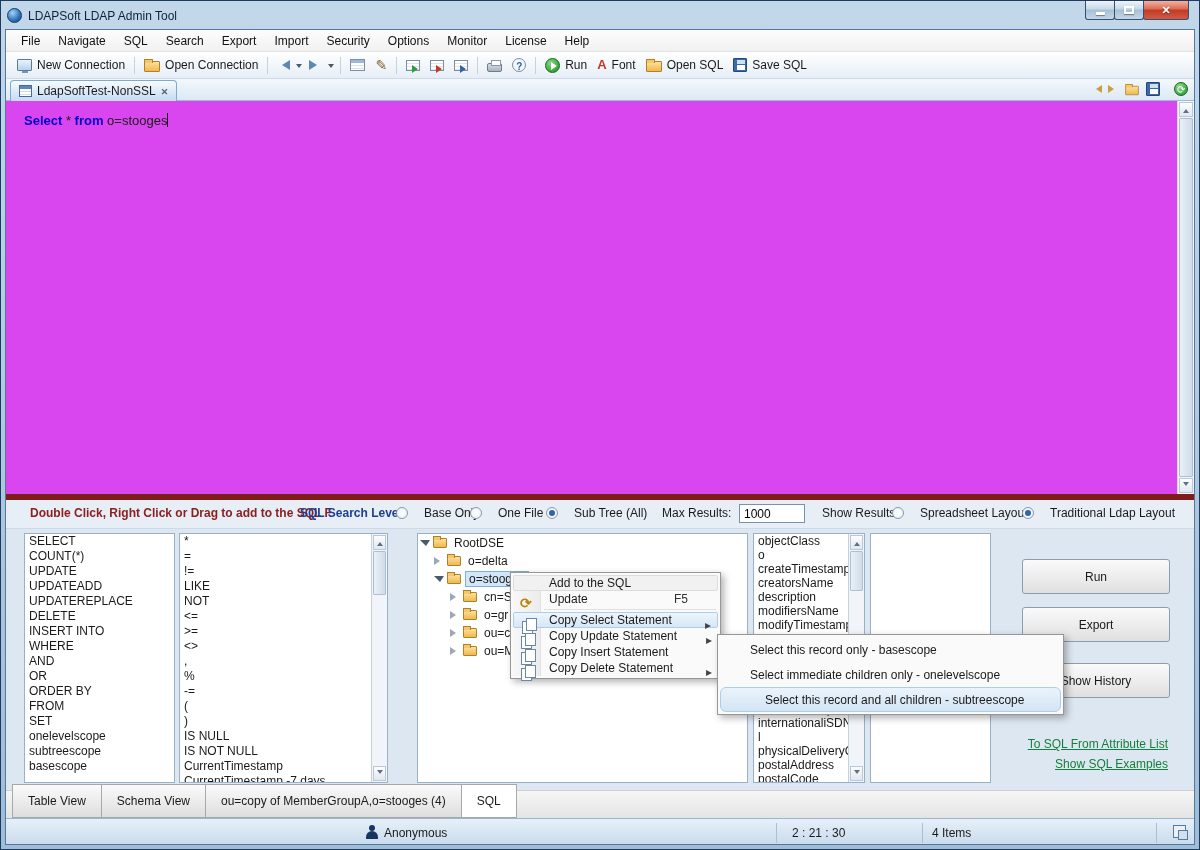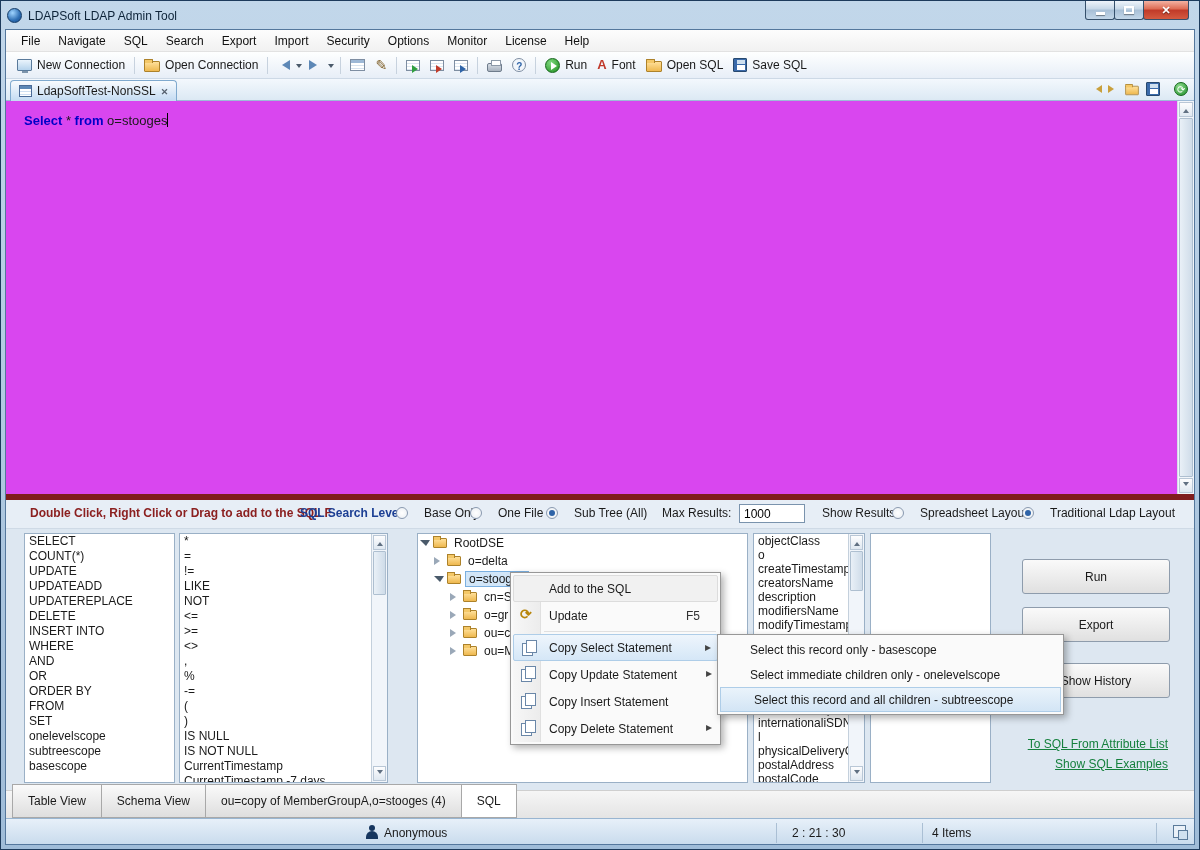--- a/index.html
+++ b/index.html
@@ -114,34 +114,34 @@
 .tlabel{padding:0 3px}
 .trow.sel .tlabel{background:#d2e6f8;border:1px solid #7aafe0}
 
 .pushbtn{position:absolute;left:1016px;width:148px;height:35px;background:linear-gradient(#fafafa,#e0e0e0);border:1px solid #8e9cac;border-radius:3px;display:flex;align-items:center;justify-content:center}
 .b-run{top:30px}.b-export{top:78px}.b-history{top:134px;z-index:5}
 .link{position:absolute;right:26px;color:#15803d;text-decoration:underline;white-space:nowrap}
 .lk1{top:208px}.lk2:{top:228px}.lk2{top:228px}
 
 .cmenu{position:absolute;left:504px;top:542px;width:211px;background:#fafafa;border:1px solid #979797;box-shadow:3px 3px 7px rgba(0,0,0,.3);padding:2px;z-index:20}
 .cmenu::before{content:"";position:absolute;left:2px;top:2px;bottom:2px;width:27px;background:linear-gradient(90deg,#f7f7f7,#ececec);border-right:1px solid #e0e0e0}
-.cm-item{position:relative;height:27px;display:flex;align-items:center;padding-left:36px;padding-right:6px}
+.cm-item{position:relative;height:16px;display:flex;align-items:center;padding-left:36px;padding-right:18px}
 .cm-item .sc{margin-left:auto;color:#333;padding-right:12px}
 .cm-item .sub::before{content:"▸";position:absolute;right:6px;top:5px;color:#444}
 .cm-item.hl{background:linear-gradient(#eef5fc,#d5e7f7);border:1px solid #aecde8;border-radius:2px;padding-left:35px}
 .cm-item.hl2{background:#f1f1f1;border:1px solid #dcdcdc;border-radius:2px;padding-left:35px}
 .cm-sep{height:1px;background:#e0e0e0;margin:2px 2px 2px 31px}
 .mi{position:absolute;left:7px;top:5px;width:16px;height:16px}
 .mi-refresh::before{content:"⟳";font-size:14px;font-weight:bold;color:#b8860b;line-height:15px}
 .mi-copy::before{content:"";position:absolute;left:1px;top:3px;width:9px;height:11px;background:#fff;border:1px solid #6a87a8}
 .mi-copy::after{content:"";position:absolute;left:5px;top:0;width:9px;height:11px;background:#fff;border:1px solid #6a87a8}
 
 .smenu{position:absolute;left:711px;top:604px;width:347px;background:#fafafa;border:1px solid #979797;box-shadow:3px 3px 7px rgba(0,0,0,.3);padding:2px;z-index:21}
 .sm-item{height:25px;display:flex;align-items:center;padding-left:30px;white-space:nowrap}
-.sm-item.hl{background:linear-gradient(#eaf3fb,#d3e5f5);border:1px solid #aecde8;border-radius:0;padding-left:33px}
+.sm-item.hl{background:linear-gradient(#eaf3fb,#d3e5f5);border:1px solid #aecde8;border-radius:6px;padding-left:44px}
 
 .btabs{position:absolute;top:760px;left:0;right:0;height:28px;background:linear-gradient(#f6f6f6,#e4e4e4);border-top:1px solid #cfcfcf;display:flex;align-items:flex-end;padding-left:6px}
 .btab{height:25px;display:flex;align-items:center;padding:16px 15px;background:linear-gradient(#fafafa,#dedede);border:1px solid #a8a8a8;margin-right:-1px;white-space:nowrap}
 .btab.active{background:#fff;height:27px}
 
 .statusbar{position:absolute;top:788px;left:0;right:0;height:28px;background:linear-gradient(#e7f0f9,#c7daec);border-top:1px solid #98b5d1}
 .statusbar>*{position:absolute;top:7px;white-space:nowrap}
 .st-sep{top:4px;width:1px;height:20px;background:#aabfd4}
 .ic-person{width:12px;height:14px}
 .ic-person::before{content:"";position:absolute;left:3px;top:0;width:6px;height:6px;border-radius:50%;background:#16365f}

